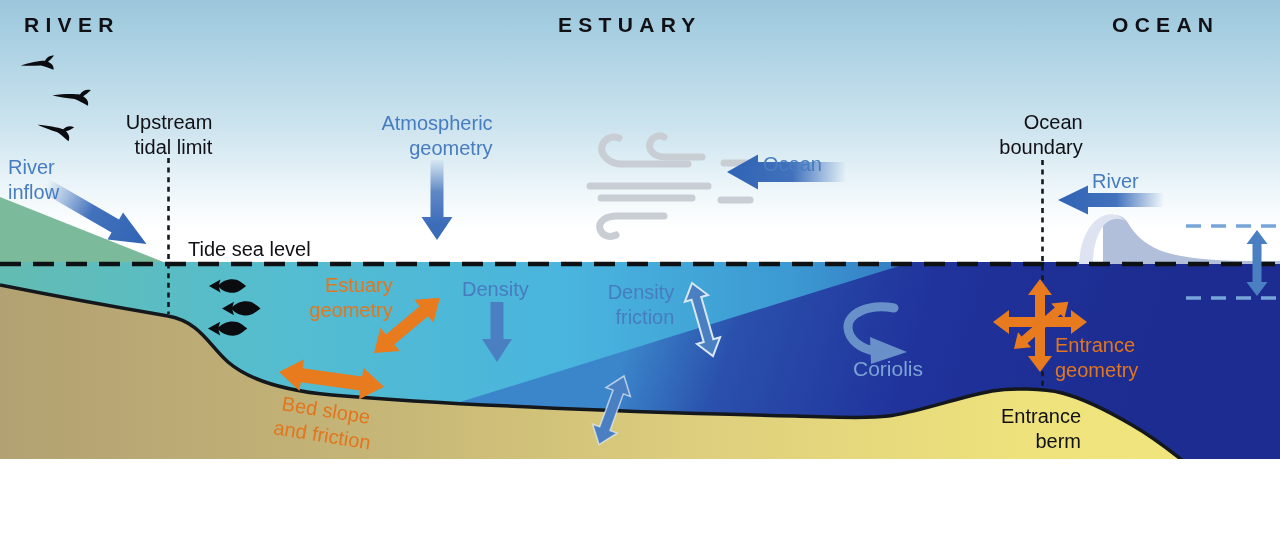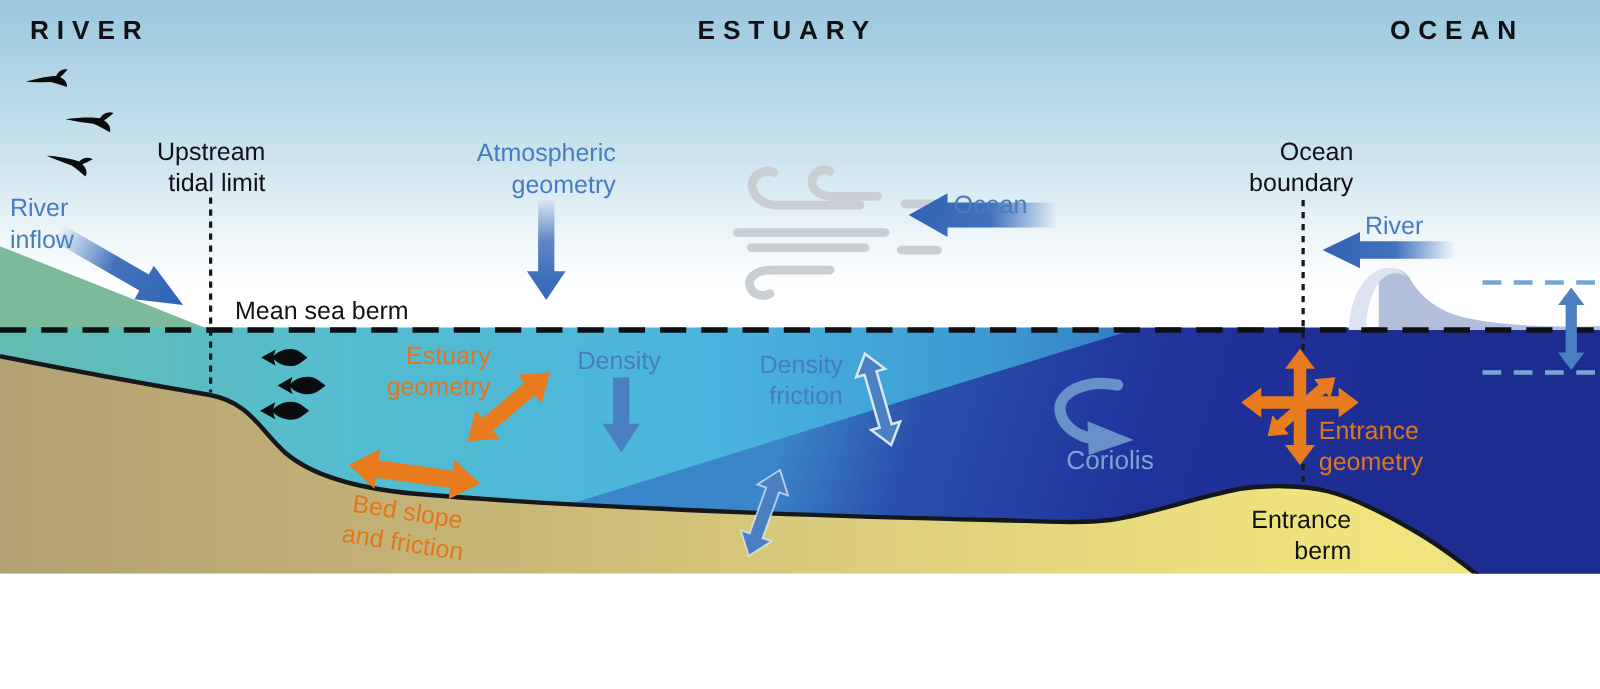--- a/index.html
+++ b/index.html
@@ -161,21 +161,21 @@
       <path d="M870 337 L907 352 L871 364 Z" fill="#76a0d0"></path>
     </g>
   </svg>
 
   <div class="heading" style="left:24px;top:13px;">RIVER</div>
   <div class="heading" style="left:558px;top:13px;">ESTUARY</div>
   <div class="heading" style="left:1112px;top:13px;">OCEAN</div>
 
   <div class="label black center" style="left:169px;top:110px;">Upstream
 tidal limit</div>
-  <div class="label black" style="left:188px;top:237px;">Mean sea berm</div>
+  <div class="label black" style="left:188px;top:237px;">Tide sea level</div>
   <div class="label black center" style="left:1041px;top:110px;">Ocean
 boundary</div>
   <div class="label black center" style="left:1041px;top:404px;">Entrance
 berm</div>
 
   <div class="label" style="left:8px;top:155px;">River
 inflow</div>
   <div class="label center" style="left:437px;top:111px;">Atmospheric
 geometry</div>
   <div class="label" style="left:763px;top:152px;">Ocean</div>

